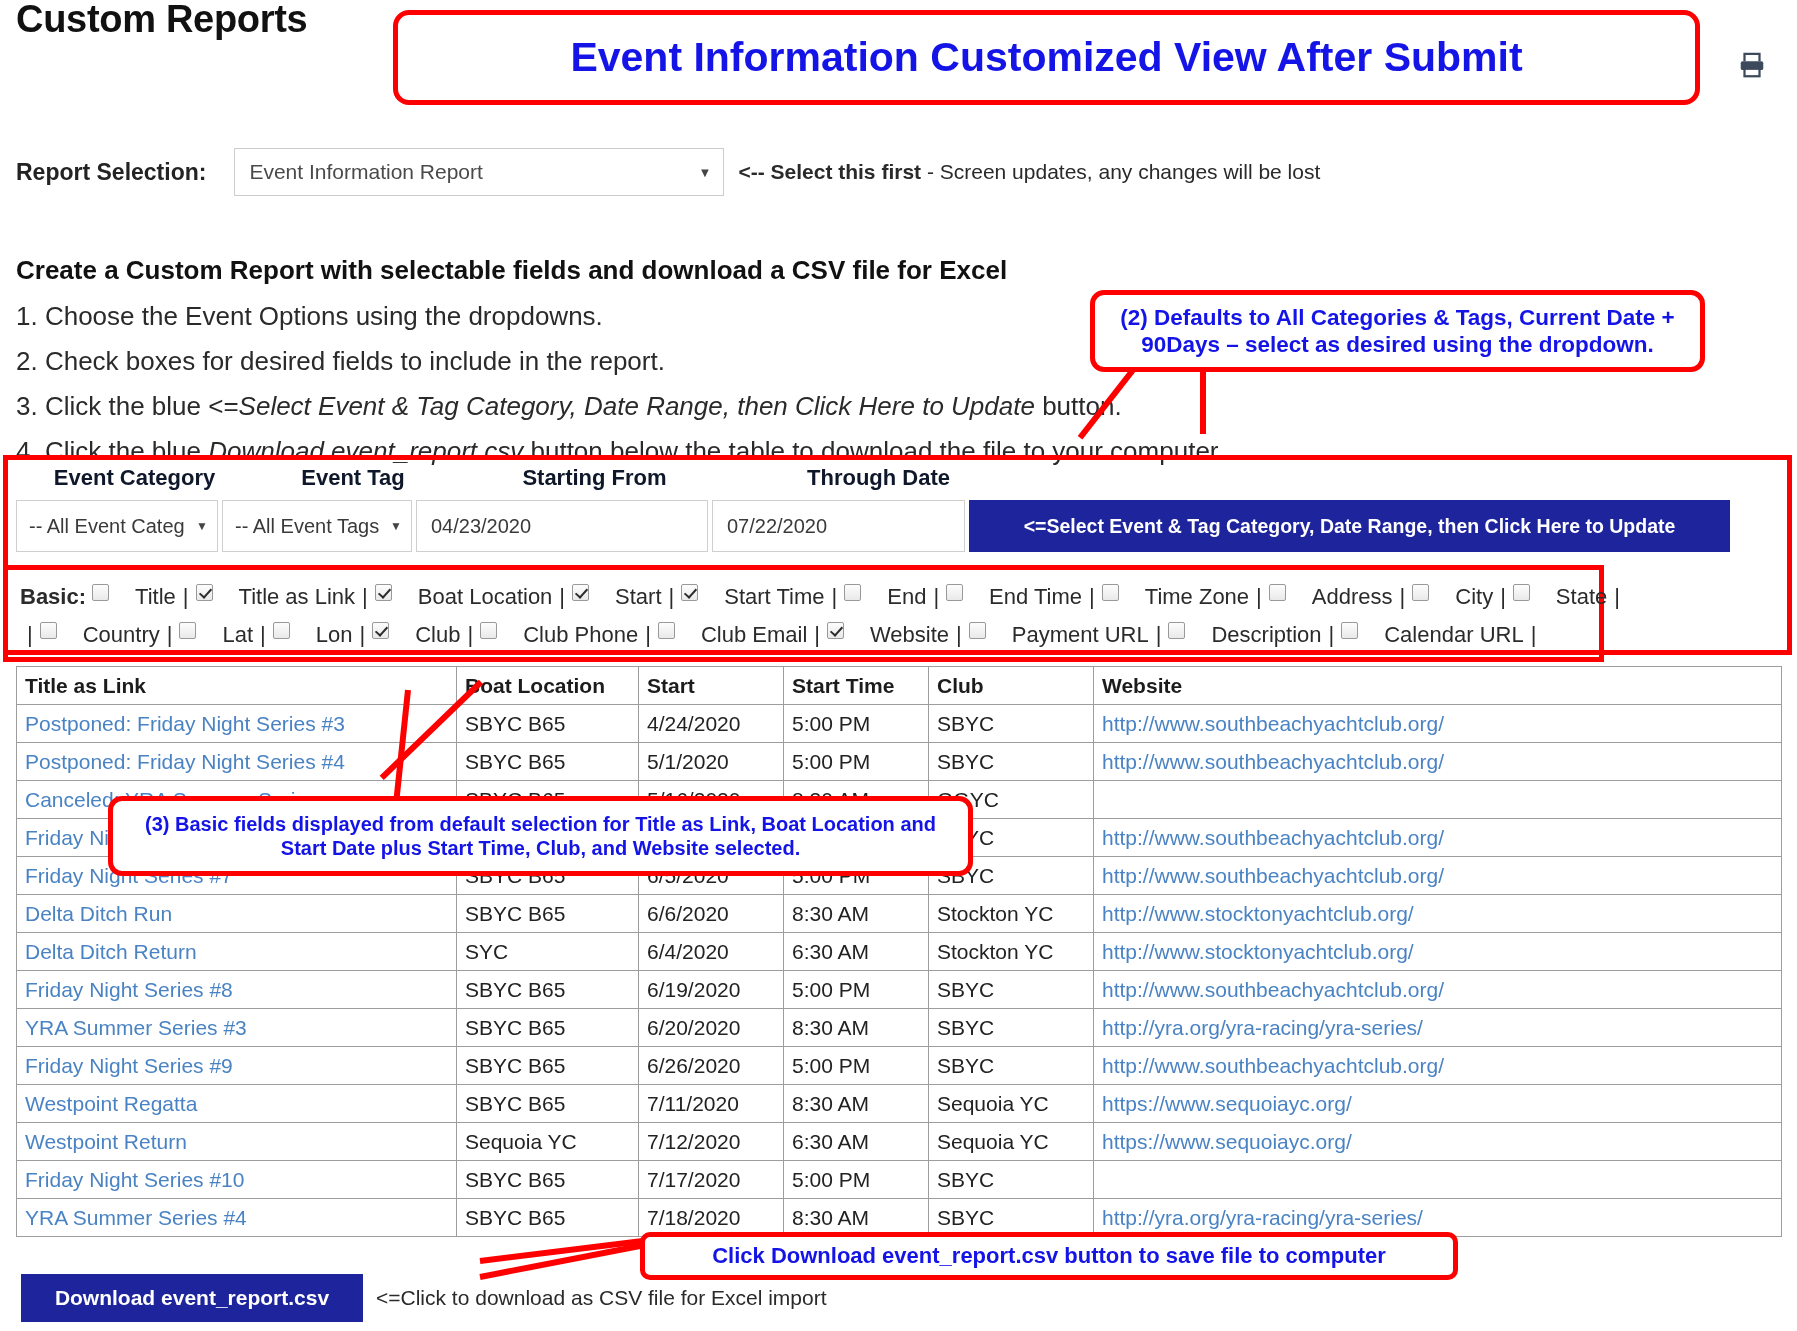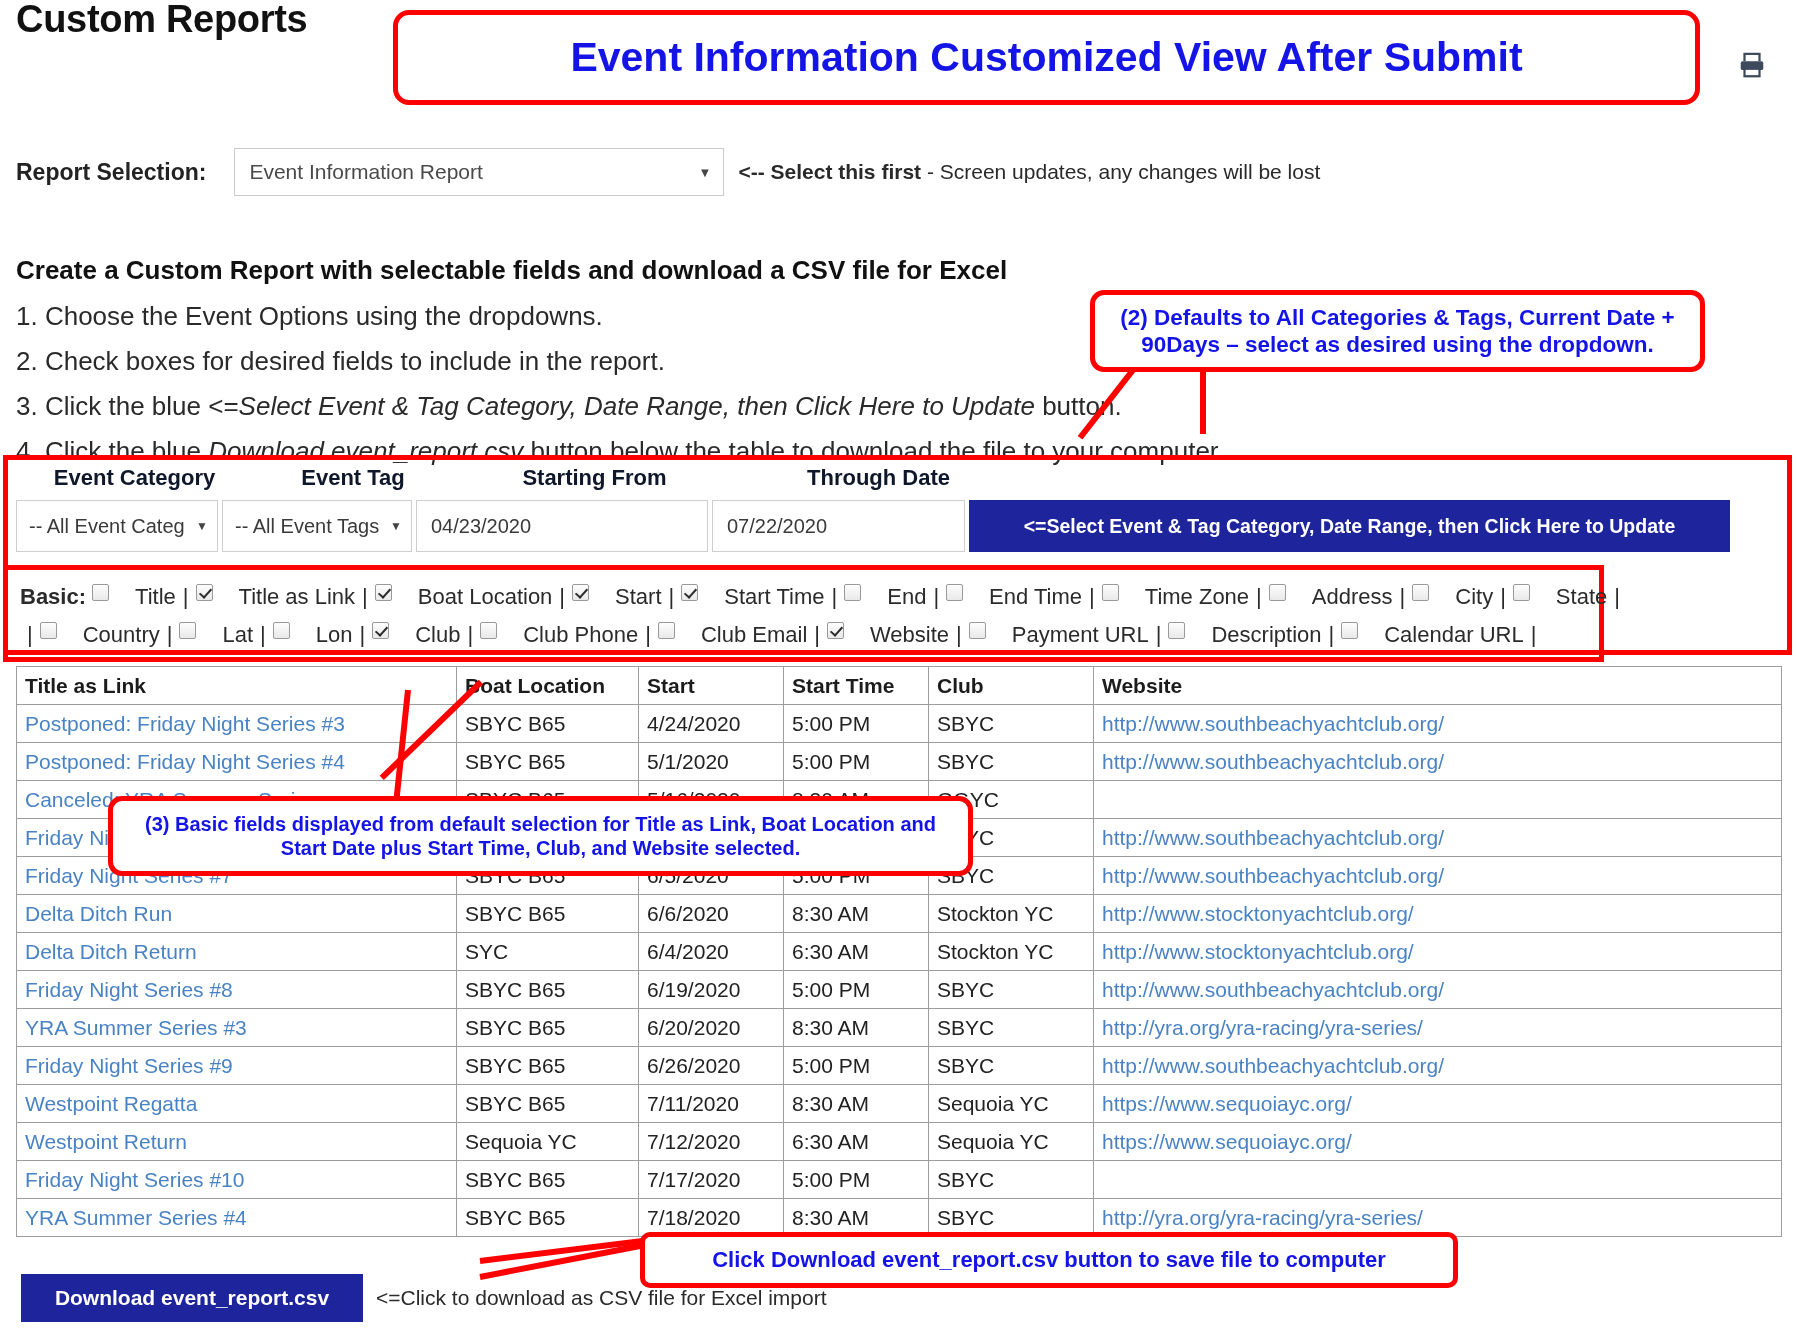--- a/index.html
+++ b/index.html
@@ -62,21 +62,21 @@
     padding: 0 14px;
   }
   #callout-3 {
     left: 108px; top: 796px;
     width: 865px; height: 80px;
     font-size: 20px;
     padding: 0 16px;
   }
   #callout-4 {
     left: 640px; top: 1232px;
-    width: 818px; height: 56px;
+    width: 818px; height: 48px;
     font-size: 22px;
     border-radius: 10px;
     padding: 0 10px;
   }
 
   
   .leader { position: absolute; background: #fe0000; z-index: 39; }
   #leader2a { left: 1200px; top: 369px; width: 6px; height: 65px; }
   #leader2b {
     left: 1130px; top: 370px; width: 6px; height: 86px;

